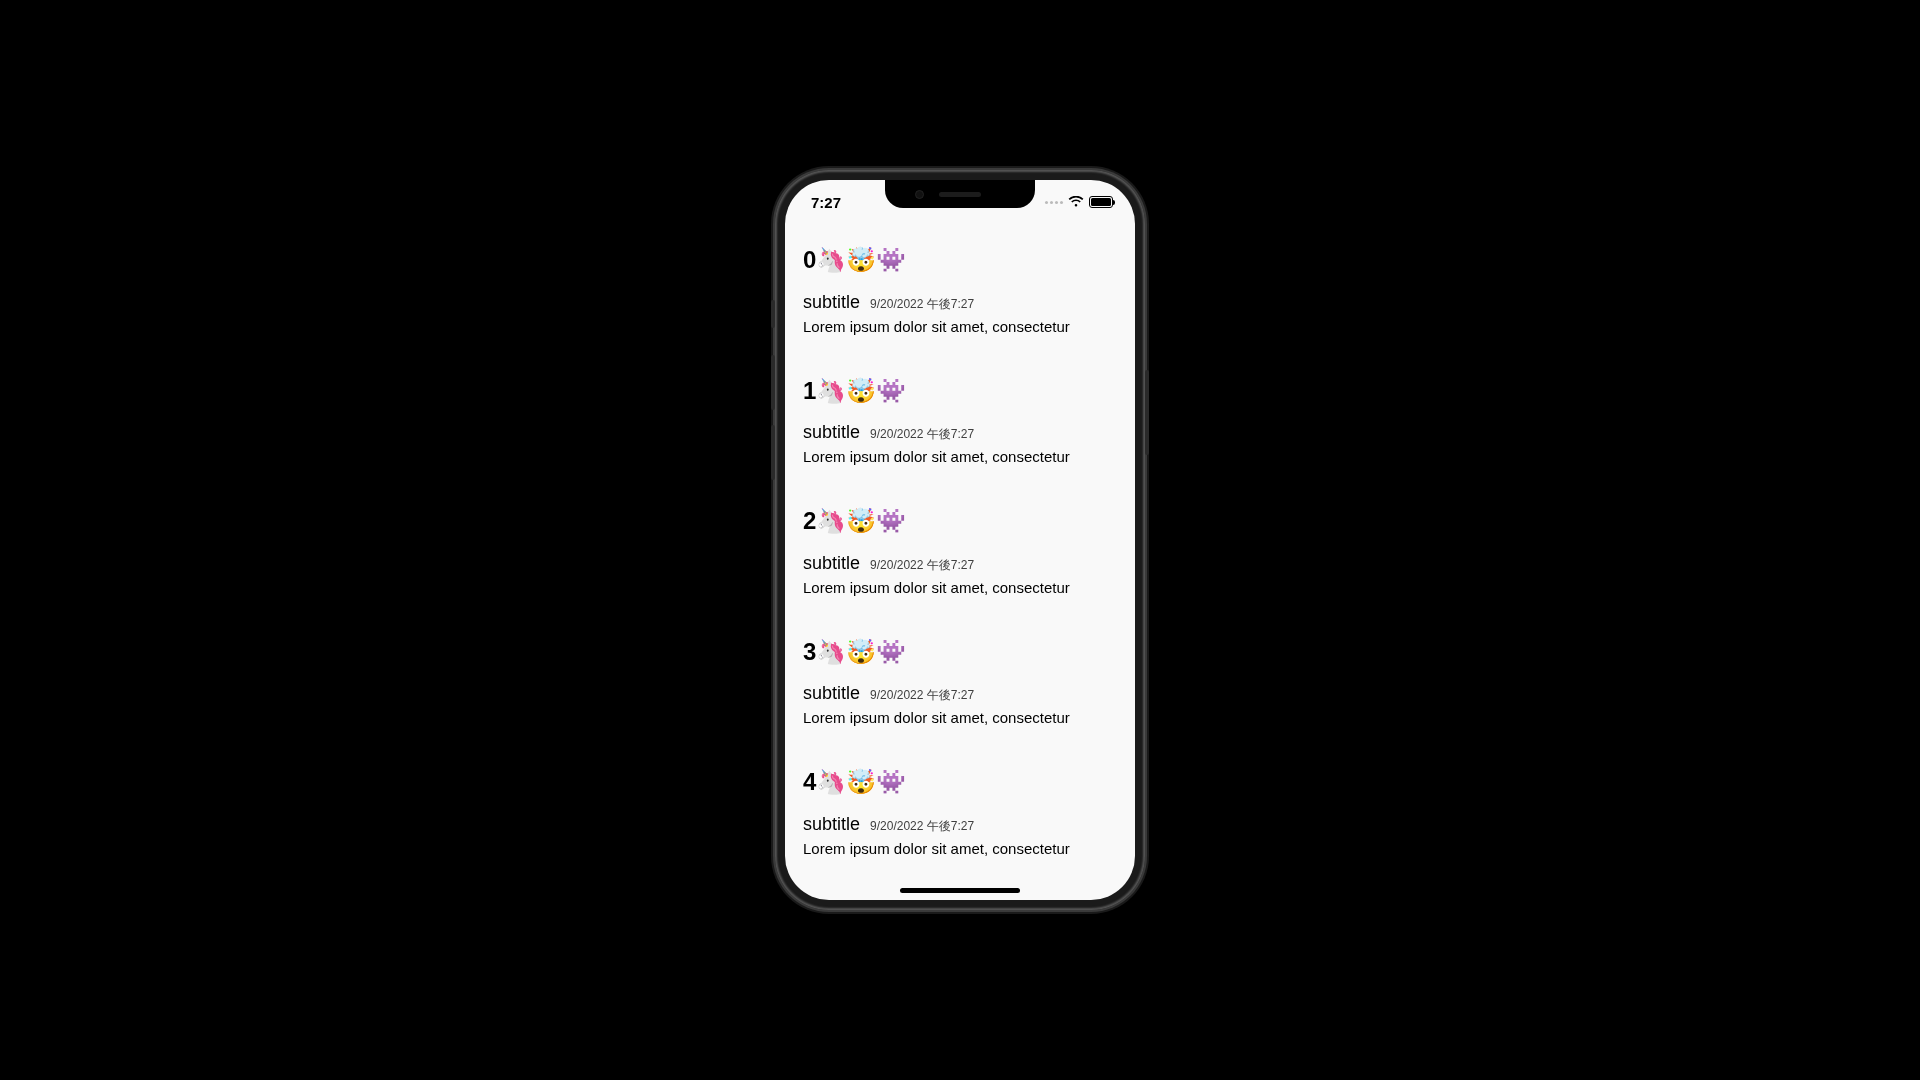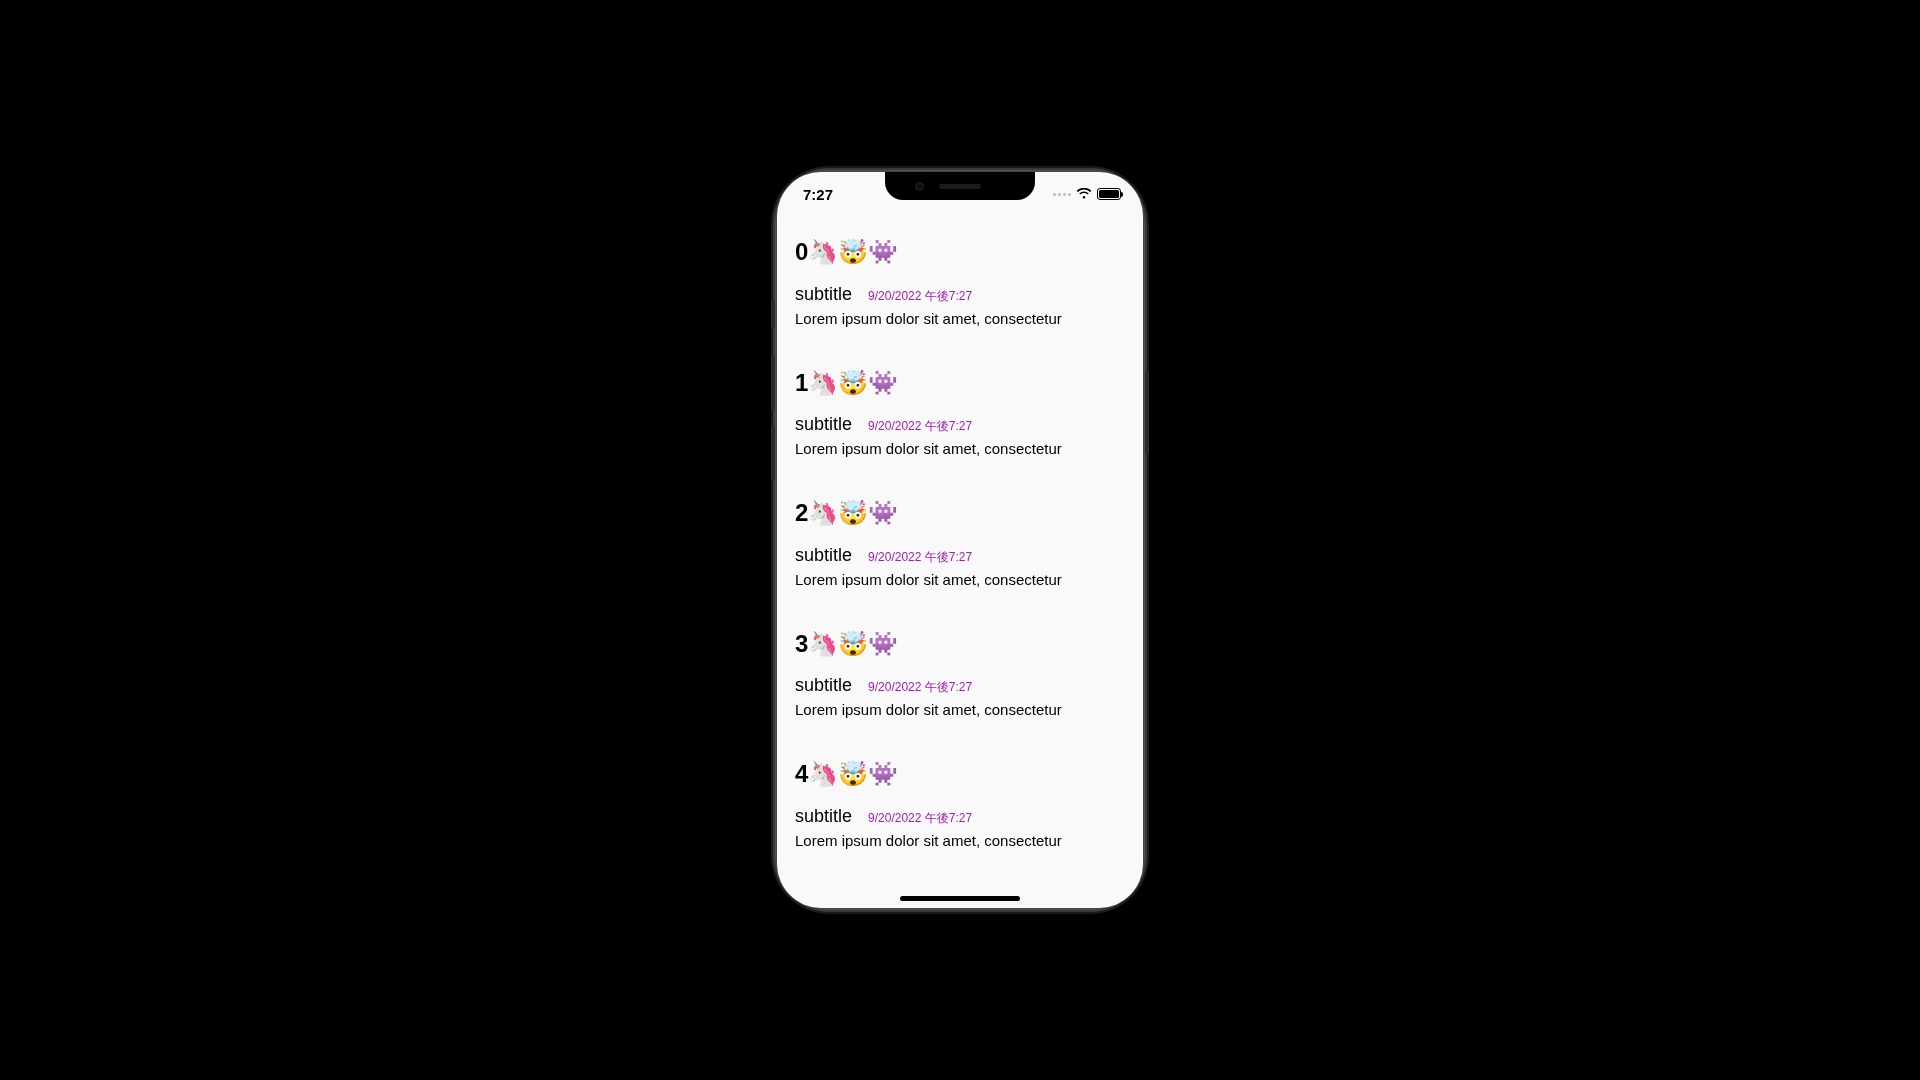--- a/index.html
+++ b/index.html
@@ -12,21 +12,21 @@
     justify-content: center;
     font-family: -apple-system, BlinkMacSystemFont, "Helvetica Neue", Arial, sans-serif;
     overflow: hidden;
   }
   .phone-frame {
     position: relative;
     width: 370px;
     height: 740px;
     background: #1a1a1a;
     border-radius: 54px;
-    padding: 2px;
+    padding: 10px;
     box-shadow:
       0 0 0 2px #3a3a3a,
       0 0 0 4px #1a1a1a,
       0 4px 30px rgba(0,0,0,0.5),
       inset 0 0 2px 2px #555;
   }
   .side-btn {
     position: absolute;
     background: #2a2a2a;
     border-radius: 2px;
@@ -123,31 +123,31 @@
   .li-title {
     font-size: 24px;
     font-weight: 700;
     color: #000;
     line-height: 1.15;
     margin-bottom: 6px;
   }
   .li-sub-row {
     display: flex;
     align-items: baseline;
-    gap: 16px;
+    gap: 10px;
     margin-bottom: 5px;
   }
   .li-subtitle {
     font-size: 18px;
     color: #000;
     font-weight: 400;
   }
   .li-date {
     font-size: 12px;
-    color: #a21caf;
+    color: #404040;
     font-weight: 400;
     margin-top: 16px;
   }
   .li-body {
     font-size: 15px;
     color: #000000;
     font-weight: 400;
   }
   .home-indicator {
     position: absolute;

